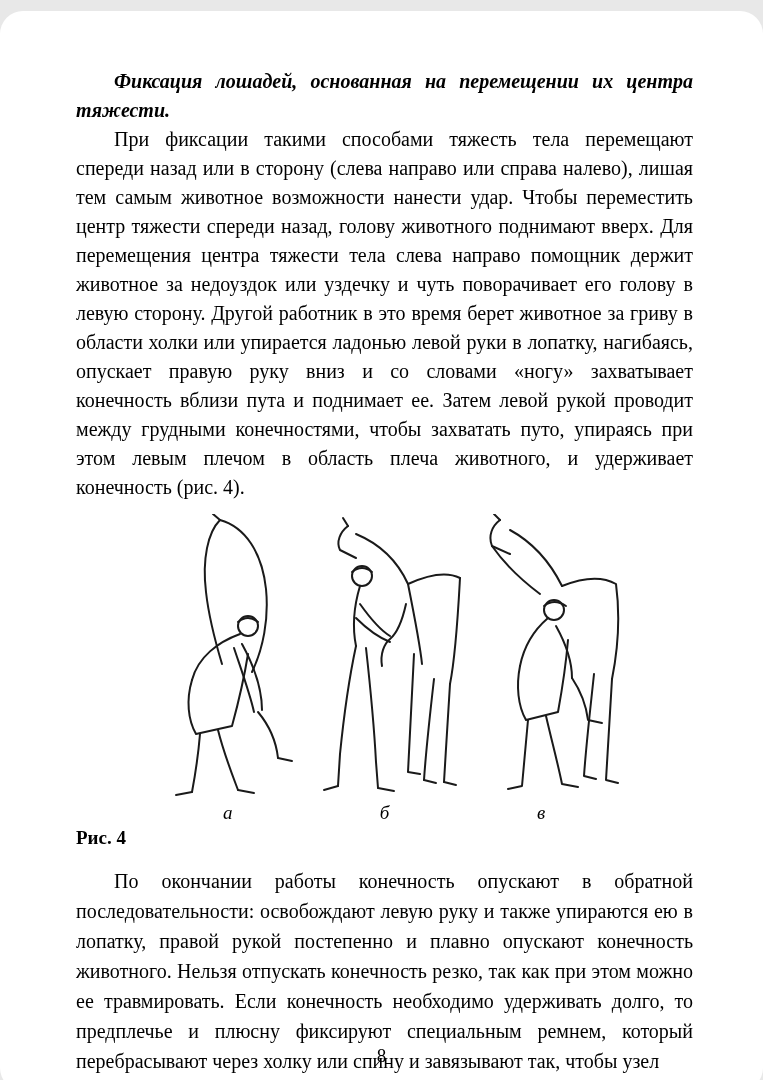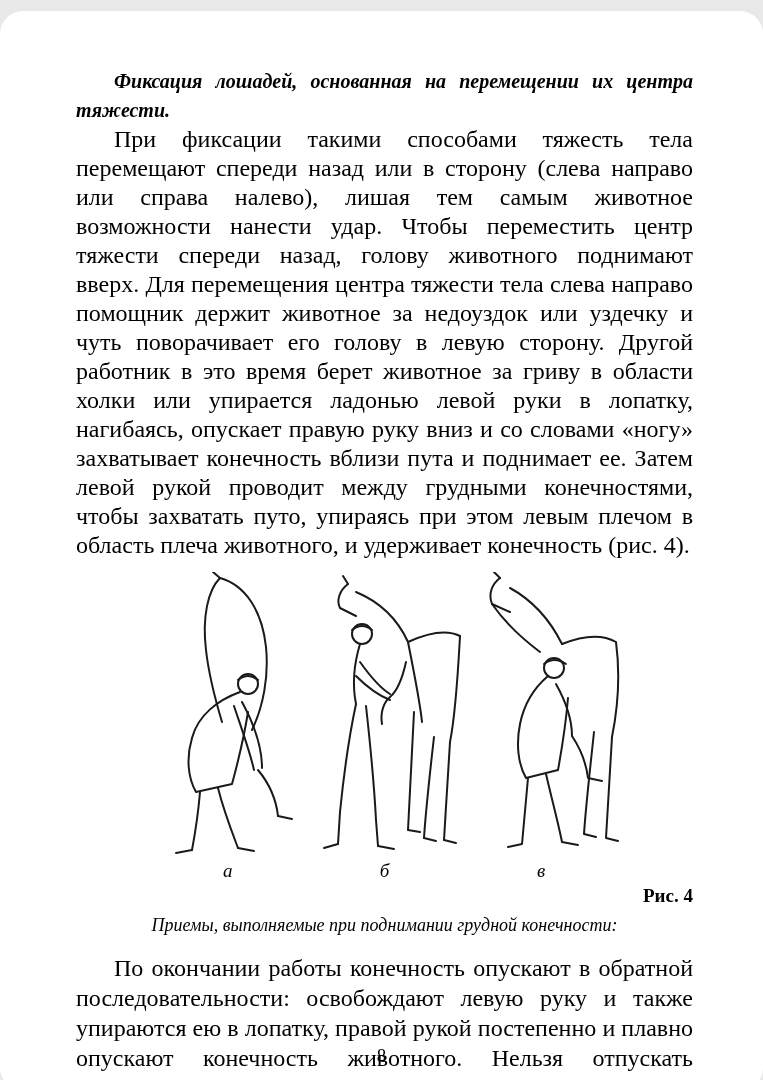--- a/index.html
+++ b/index.html
@@ -6,33 +6,33 @@
   .page{
     width:763px;height:1080px;background:#ffffff;box-sizing:border-box;
     padding:56px 70px 0 76px;margin:11px auto;position:relative;
     font-family:"Liberation Serif", serif;color:#000;border-radius:23px;
   }
   .heading{
     font-size:20px;font-weight:bold;font-style:italic;
     line-height:29px;text-align:justify;text-indent:38px;margin:0;
   }
   .body-text{
-    font-size:24px;line-height:29px;text-align:justify;
+    font-size:20px;line-height:29px;text-align:justify;
     text-indent:38px;margin:0;
   }
   .figure-block{margin:12px 0 4px;}
   .illustration{width:470px;height:288px;margin:0 auto;display:block;}
   .illustration svg{width:100%;height:100%;}
   .fig-labels{
     display:flex;width:470px;margin:0 auto;font-style:italic;
     font-size:19px;line-height:22px;
   }
   .fig-labels span{flex:1;text-align:center;}
   .fig-number{
-    text-align:right;font-weight:bold;font-size:19px;line-height:24px;margin-top:2px;
+    text-align:left;font-weight:bold;font-size:19px;line-height:24px;margin-top:2px;
   }
   .caption-title{
     text-align:center;font-style:italic;font-size:18px;line-height:23px;margin-top:6px;
   }
   .caption-body{
     font-size:18px;line-height:23px;text-align:justify;margin:0;
   }
   .caption-body .it{font-style:italic;}
   .para-2{margin-top:16px;line-height:30px;}
   .page-number{
@@ -119,21 +119,20 @@
     </div>
 
     <div class="fig-labels">
       <span>а</span>
       <span>б</span>
       <span>в</span>
     </div>
 
     <div class="fig-number">Рис. 4</div>
 
-    <div class="caption-title">Приемы, выполняемые при поднимании грудной конечности:</div>
 
 
   </div>
 
   <p class="body-text para-2">По окончании работы конечность опускают в обратной последовательности: освобождают левую руку и также упираются ею в лопатку, правой рукой постепенно и плавно опускают конечность животного. Нельзя отпускать конечность резко, так как при этом можно ее травмировать. Если конечность необходимо удерживать долго, то предплечье и плюсну фиксируют специальным ремнем, который перебрасывают через холку или спину и завязывают так, чтобы узел</p>
 
   <div class="page-number">8</div>
 
 </div>
 

